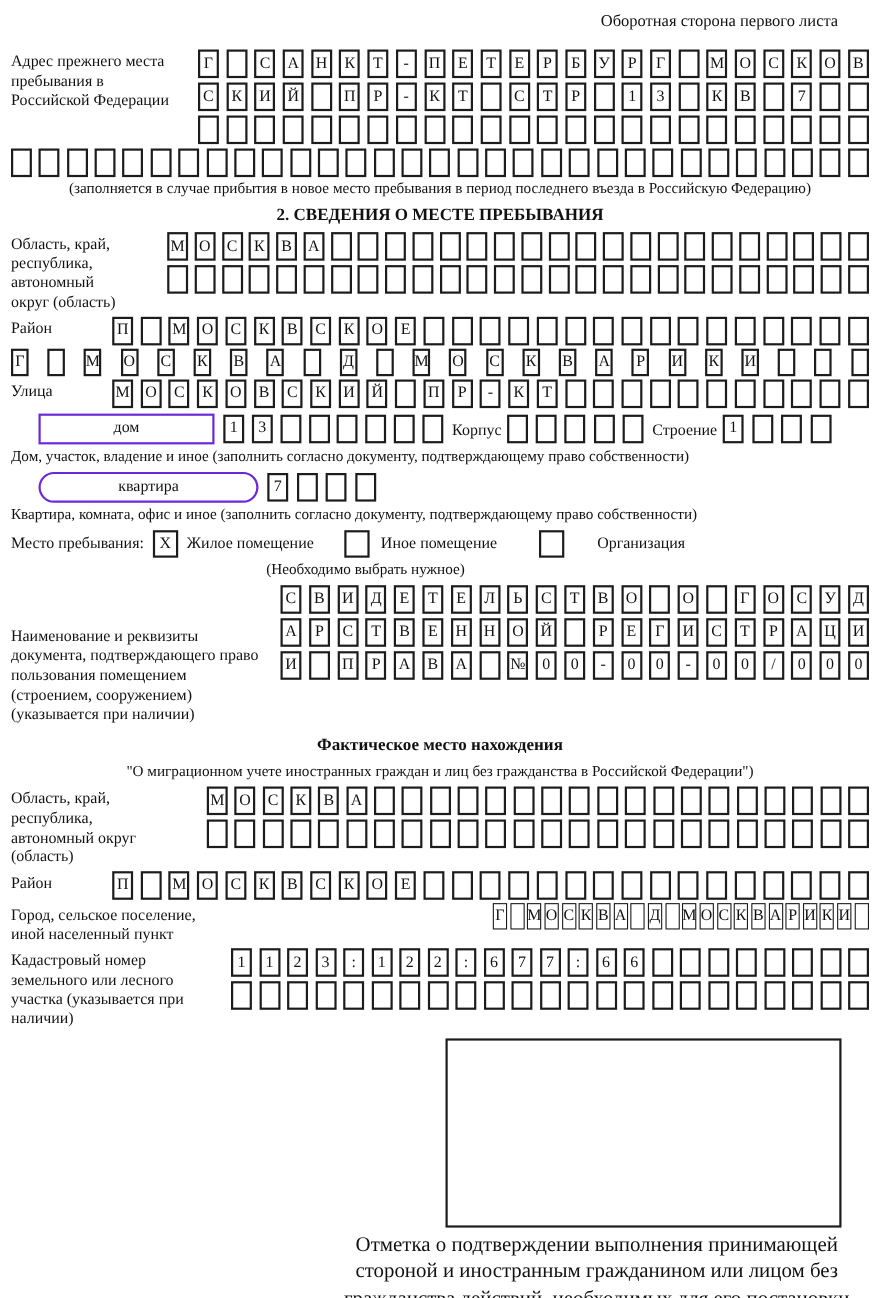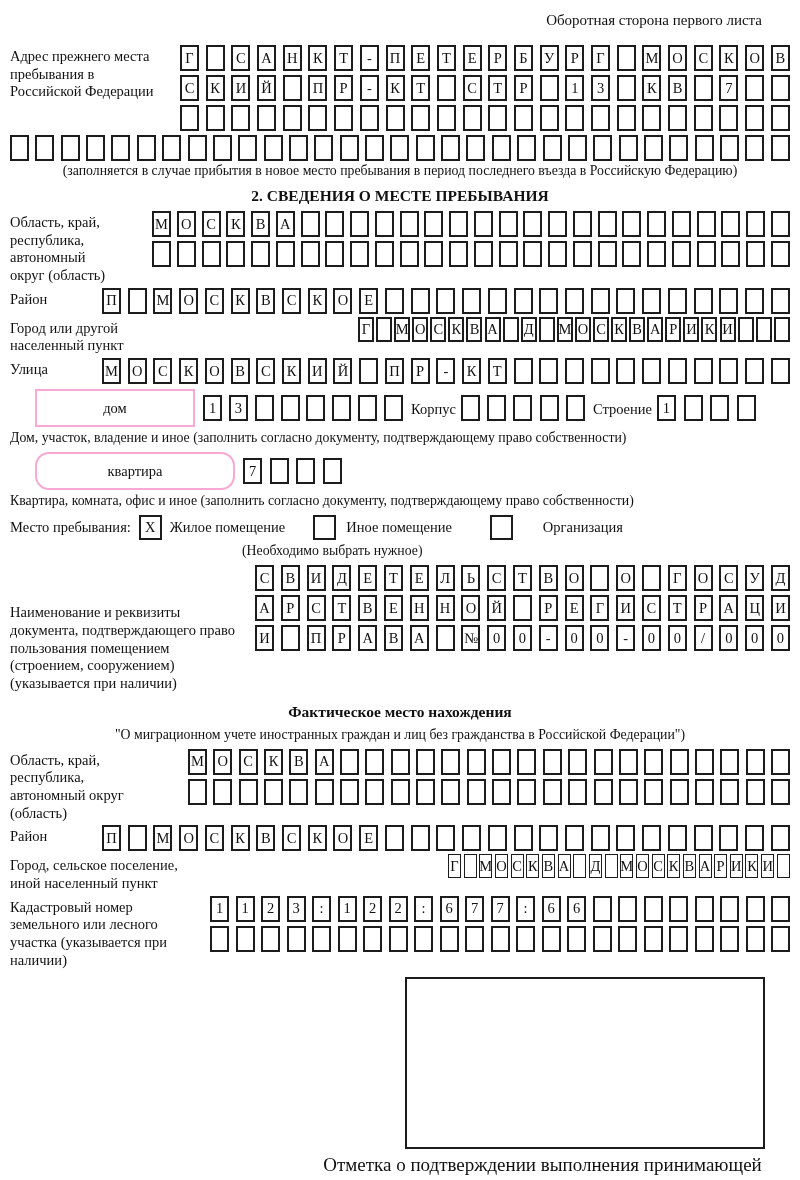--- a/index.html
+++ b/index.html
@@ -29,21 +29,21 @@
     font-size: 14.5px;
   }
   .cells-sm .cell { width: 16px; height: 25px; }
   .cells-xs .cell { width: 13px; height: 24px; border-width: 1.8px; }
 
   .note { font-size: 13.8px; margin: 2px 0 6px 0; }
   .note-center { text-align: center; }
   .sec-title { text-align: center; font-weight: bold; font-size: 15.5px; margin: 8px 0 6px 0; }
 
   .wide-box {
-    border: 2px solid #f9a8d4; height: 38px;
+    border: 2px solid #6d28d9; height: 28px;
     display: flex; align-items: center; justify-content: center;
     flex: none; font-size: 14.5px;
   }
   .inline-row { display: flex; align-items: center; margin-bottom: 3px; }
 
   .chk {
     width: 23px; height: 25px; flex: none;
     border: 2px solid #1c1c1c;
     display: flex; align-items: center; justify-content: center;
     font-size: 14.5px;
@@ -282,23 +282,20 @@
         <span class="cell"></span>
         <span class="cell"></span>
         <span class="cell"></span>
         <span class="cell"></span>
         <span class="cell"></span>
         <span class="cell"></span>
       </div>
   </div>
 
   <div class="frow">
-    <div class="lbl" style="width:348px;">
-      <span class="lbl-inner" style="width:165px;">Город или другой населенный пункт</span>
-    </div>
     <div class="cells-row cells-sm">
         <span class="cell">Г</span>
         <span class="cell"></span>
         <span class="cell">М</span>
         <span class="cell">О</span>
         <span class="cell">С</span>
         <span class="cell">К</span>
         <span class="cell">В</span>
         <span class="cell">А</span>
         <span class="cell"></span>

